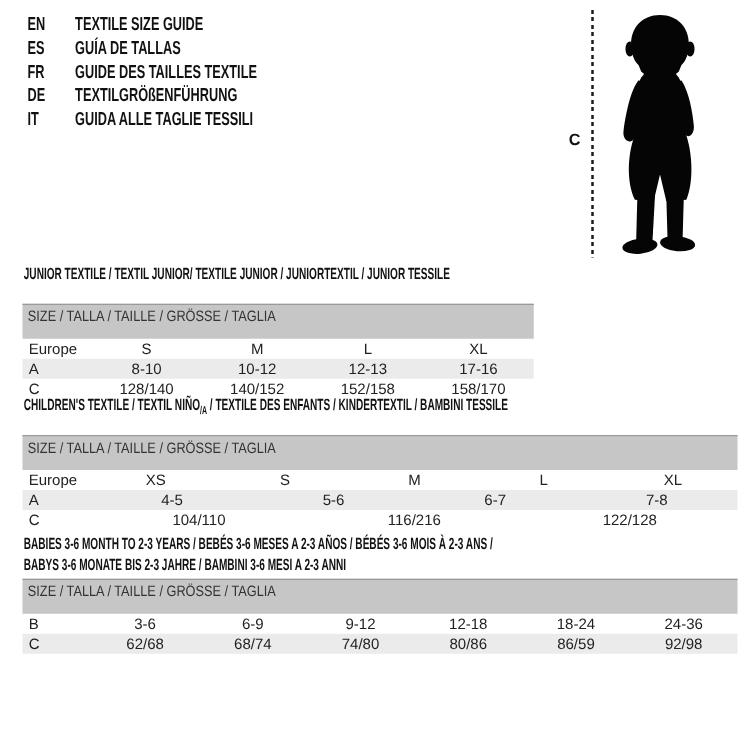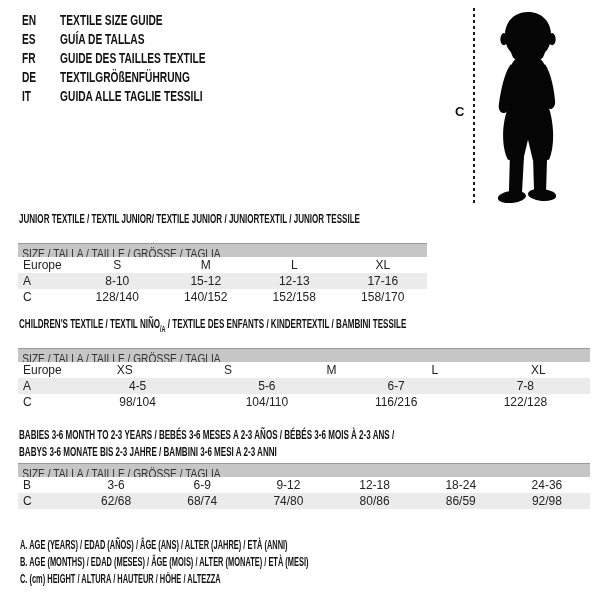--- a/index.html
+++ b/index.html
@@ -35,21 +35,21 @@
   .title-3 { top:426px; }
   .title-3 div { line-height:17px; }
   .tbl-title sub { font-size:9px; }
 
   
   .size-table { position:absolute; left:18px; }
   .st-1 { top:243px; width:409px; }
   .st-2 { top:348px; width:572px; }
   .st-3 { top:463px; width:572px; }
   .t-header {
-    height:14px; background:#c6c6c6; border-top:1px solid #9a9a9a; box-sizing:border-box;
+    height:28px; background:#c6c6c6; border-top:1px solid #9a9a9a; box-sizing:border-box;
     overflow:hidden;
   }
   .t-header span {
     display:inline-block; padding-left:5px; white-space:nowrap;
     font-size:12px; line-height:14px; color:#333;
     transform:scaleX(0.85); transform-origin:0 50%;
   }
   .t-row { display:flex; height:16px; font-size:12px; line-height:16px; color:#222; }
   .t-row.stripe { background:#ebebeb; }
   .t-label { width:55px; padding-left:5px; box-sizing:border-box; flex:0 0 auto; }
@@ -116,21 +116,21 @@
     <div class="t-row">
       <span class="t-label">Europe</span>
       <span class="t-cell">S</span>
       <span class="t-cell">M</span>
       <span class="t-cell">L</span>
       <span class="t-cell">XL</span>
     </div>
     <div class="t-row stripe">
       <span class="t-label">A</span>
       <span class="t-cell">8-10</span>
-      <span class="t-cell">15-12</span>
+      <span class="t-cell">10-12</span>
       <span class="t-cell">12-13</span>
       <span class="t-cell">17-16</span>
     </div>
     <div class="t-row">
       <span class="t-label">C</span>
       <span class="t-cell">128/140</span>
       <span class="t-cell">140/152</span>
       <span class="t-cell">152/158</span>
       <span class="t-cell">158/170</span>
     </div>
@@ -153,21 +153,20 @@
     </div>
     <div class="t-row stripe">
       <span class="t-label">A</span>
       <span class="t-cell">4-5</span>
       <span class="t-cell">5-6</span>
       <span class="t-cell">6-7</span>
       <span class="t-cell">7-8</span>
     </div>
     <div class="t-row">
       <span class="t-label">C</span>
-      <span class="t-cell">98/104</span>
       <span class="t-cell">104/110</span>
       <span class="t-cell">116/216</span>
       <span class="t-cell">122/128</span>
     </div>
   </div>
 
   <div class="tbl-title title-3">
     <div>BABIES 3-6 MONTH TO 2-3 YEARS / BEBÉS 3-6 MESES A 2-3 AÑOS / BÉBÉS 3-6 MOIS À 2-3 ANS /</div>
     <div>BABYS 3-6 MONATE BIS 2-3 JAHRE / BAMBINI 3-6 MESI A 2-3 ANNI</div>
   </div>
@@ -188,19 +187,14 @@
       <span class="t-label">C</span>
       <span class="t-cell">62/68</span>
       <span class="t-cell">68/74</span>
       <span class="t-cell">74/80</span>
       <span class="t-cell">80/86</span>
       <span class="t-cell">86/59</span>
       <span class="t-cell">92/98</span>
     </div>
   </div>
 
-  <div class="footnotes">
-    <div class="footnote">A. AGE (YEARS) / EDAD (AÑOS) / ÂGE (ANS) / ALTER (JAHRE) / ETÀ (ANNI)</div>
-    <div class="footnote">B. AGE (MONTHS) / EDAD (MESES) / ÂGE (MOIS) / ALTER (MONATE) / ETÀ (MESI)</div>
-    <div class="footnote">C. (cm) HEIGHT / ALTURA / HAUTEUR / HÖHE / ALTEZZA</div>
-  </div>
 
 </div>
 
 </body></html>

